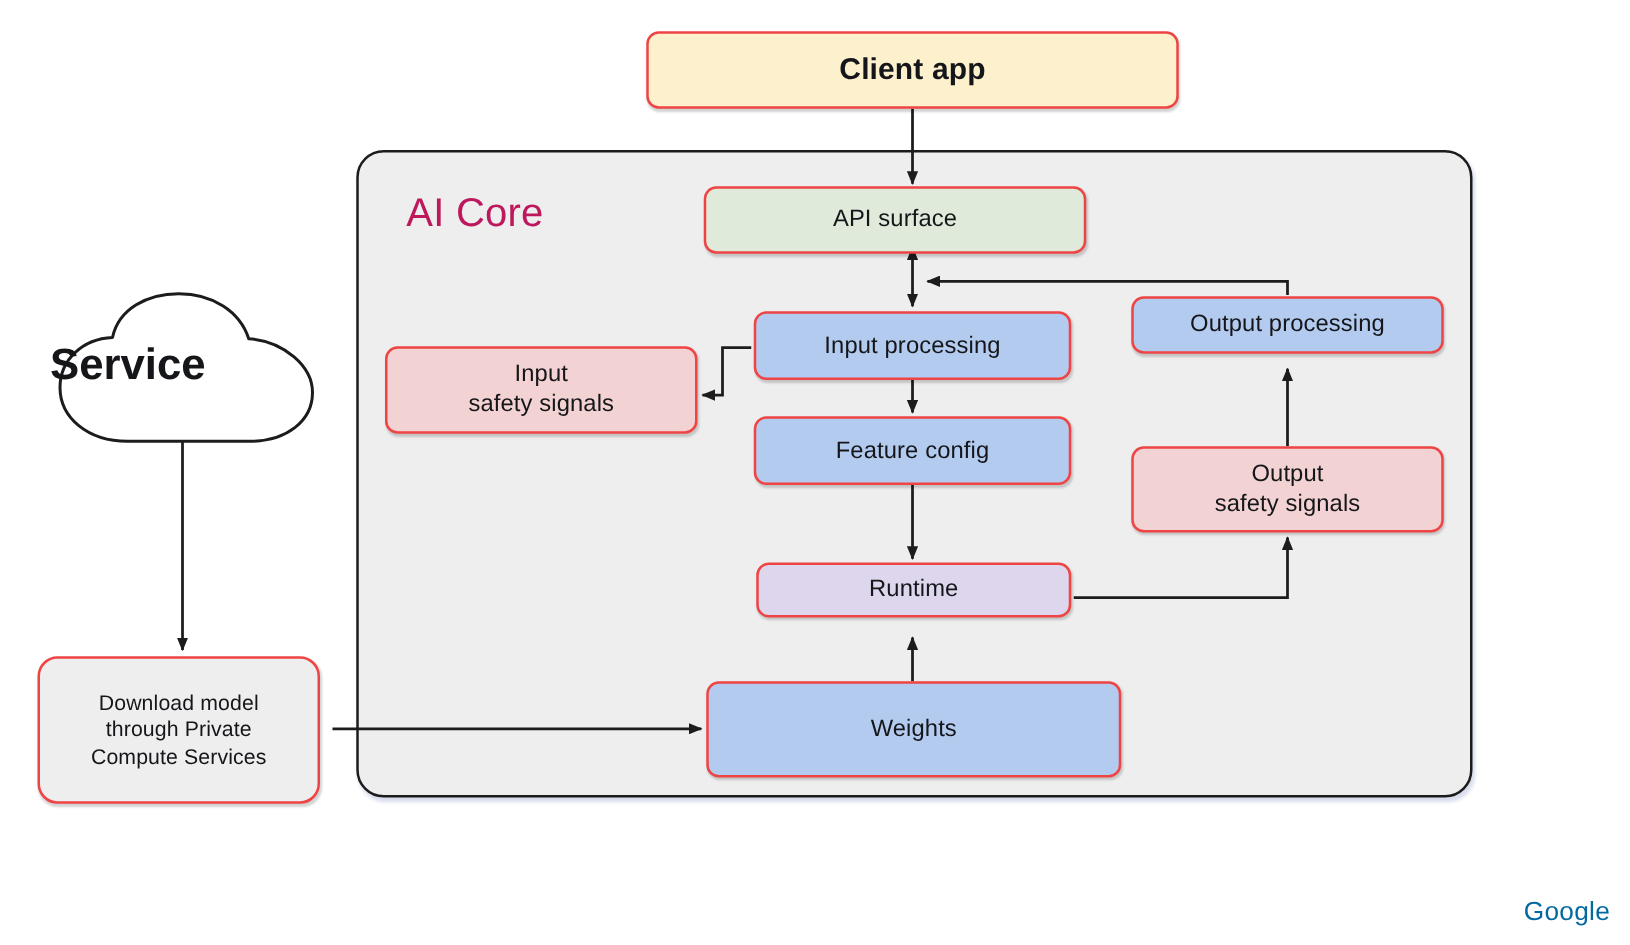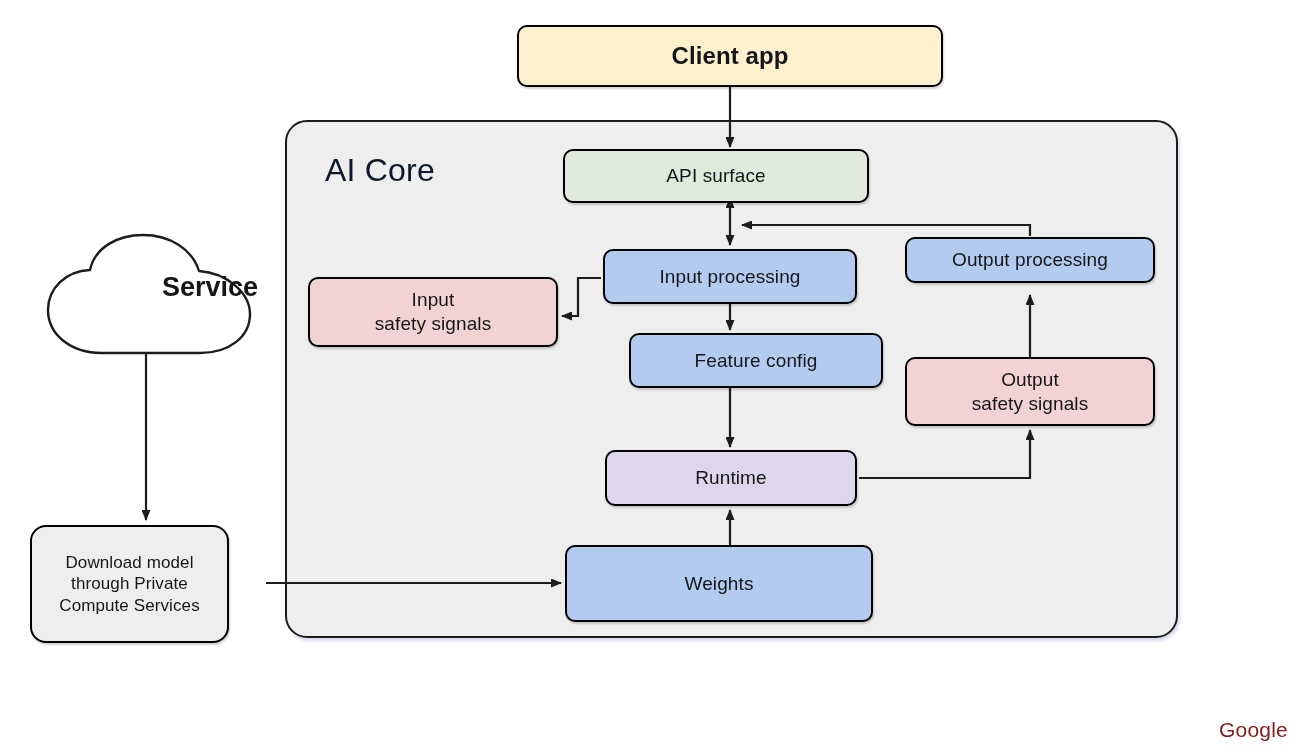--- a/index.html
+++ b/index.html
@@ -12,21 +12,21 @@
     width: 1304px;
     height: 756px;
     background: #ffffff;
     font-family: "Liberation Sans", sans-serif;
     overflow: hidden;
   }
   
   .node {
     position: absolute;
     box-sizing: border-box;
-    border: 2px solid #000000;
+    border: 2px solid #ef4444;
     border-radius: 10px;
     display: flex;
     align-items: center;
     justify-content: center;
     text-align: center;
     color: #141619;
     font-size: 19px;
     line-height: 1.25;
     letter-spacing: .1px;
     z-index: 5;
@@ -47,109 +47,109 @@
     border-radius: 22px;
     z-index: 1;
     box-shadow: 2px 3px 3px rgba(60,80,160,.20);
   }
   #ai-core-title {
     position: absolute;
     left: 325px;
     top: 152px;
     font-size: 32px;
     font-weight: 500;
-    color: #0f172a;
+    color: #be185d;
     letter-spacing: .2px;
     z-index: 4;
   }
 
   
   #client-app {
     left: 517px; top: 25px; width: 426px; height: 62px;
     background: #fcf0cd;
     font-size: 24px; font-weight: 700;
   }
   #api-surface {
     left: 563px; top: 149px; width: 306px; height: 54px;
     background: #dfeada;
   }
   #input-processing {
     left: 603px; top: 249px; width: 254px; height: 55px;
     background: #b4cbf0;
     align-items: center;
   }
   #feature-config {
-    left: 629px; top: 333px; width: 254px; height: 55px;
+    left: 603px; top: 333px; width: 254px; height: 55px;
     background: #b4cbf0;
   }
   #input-safety {
     left: 308px; top: 277px; width: 250px; height: 70px;
     background: #f2d2d2;
     text-align: center;
   }
   #output-processing {
     left: 905px; top: 237px; width: 250px; height: 46px;
     background: #b4cbf0;
   }
   #output-safety {
     left: 905px; top: 357px; width: 250px; height: 69px;
     background: #f2d2d2;
   }
   #runtime {
-    left: 605px; top: 450px; width: 252px; height: 56px;
+    left: 605px; top: 450px; width: 252px; height: 44px;
     background: #ddd6ec;
   }
   #weights {
-    left: 565px; top: 545px; width: 308px; height: 77px;
+    left: 565px; top: 545px; width: 332px; height: 77px;
     background: #b4cbf0;
   }
   #download-model {
-    left: 30px; top: 525px; width: 199px; height: 118px;
+    left: 30px; top: 525px; width: 226px; height: 118px;
     background: #eeeeee;
     border-radius: 16px;
     font-size: 17px;
   }
 
   
   #service-cloud {
     position: absolute;
     left: 40px;
     top: 233px;
     width: 218px;
     height: 125px;
     z-index: 5;
   }
   #service-cloud-label {
     position: absolute;
     left: 40px;
     top: 272px;
     width: 218px;
-    text-align: right;
-    font-size: 27px;
+    text-align: left;
+    font-size: 35px;
     font-weight: 700;
     color: #141619;
     z-index: 6;
   }
 
   
   #connectors {
     position: absolute;
     left: 0; top: 0;
     width: 1304px; height: 756px;
     z-index: 3;
     pointer-events: none;
   }
 
   
   #google-watermark {
     position: absolute;
     right: 16px;
     bottom: 14px;
     font-size: 21px;
-    color: #7f1d1d;
+    color: #0369a1;
     letter-spacing: .2px;
     z-index: 8;
   }
 </style>
 </head>
 <body>
 
 <div id="canvas">
 
   <div id="ai-core-panel"></div>

